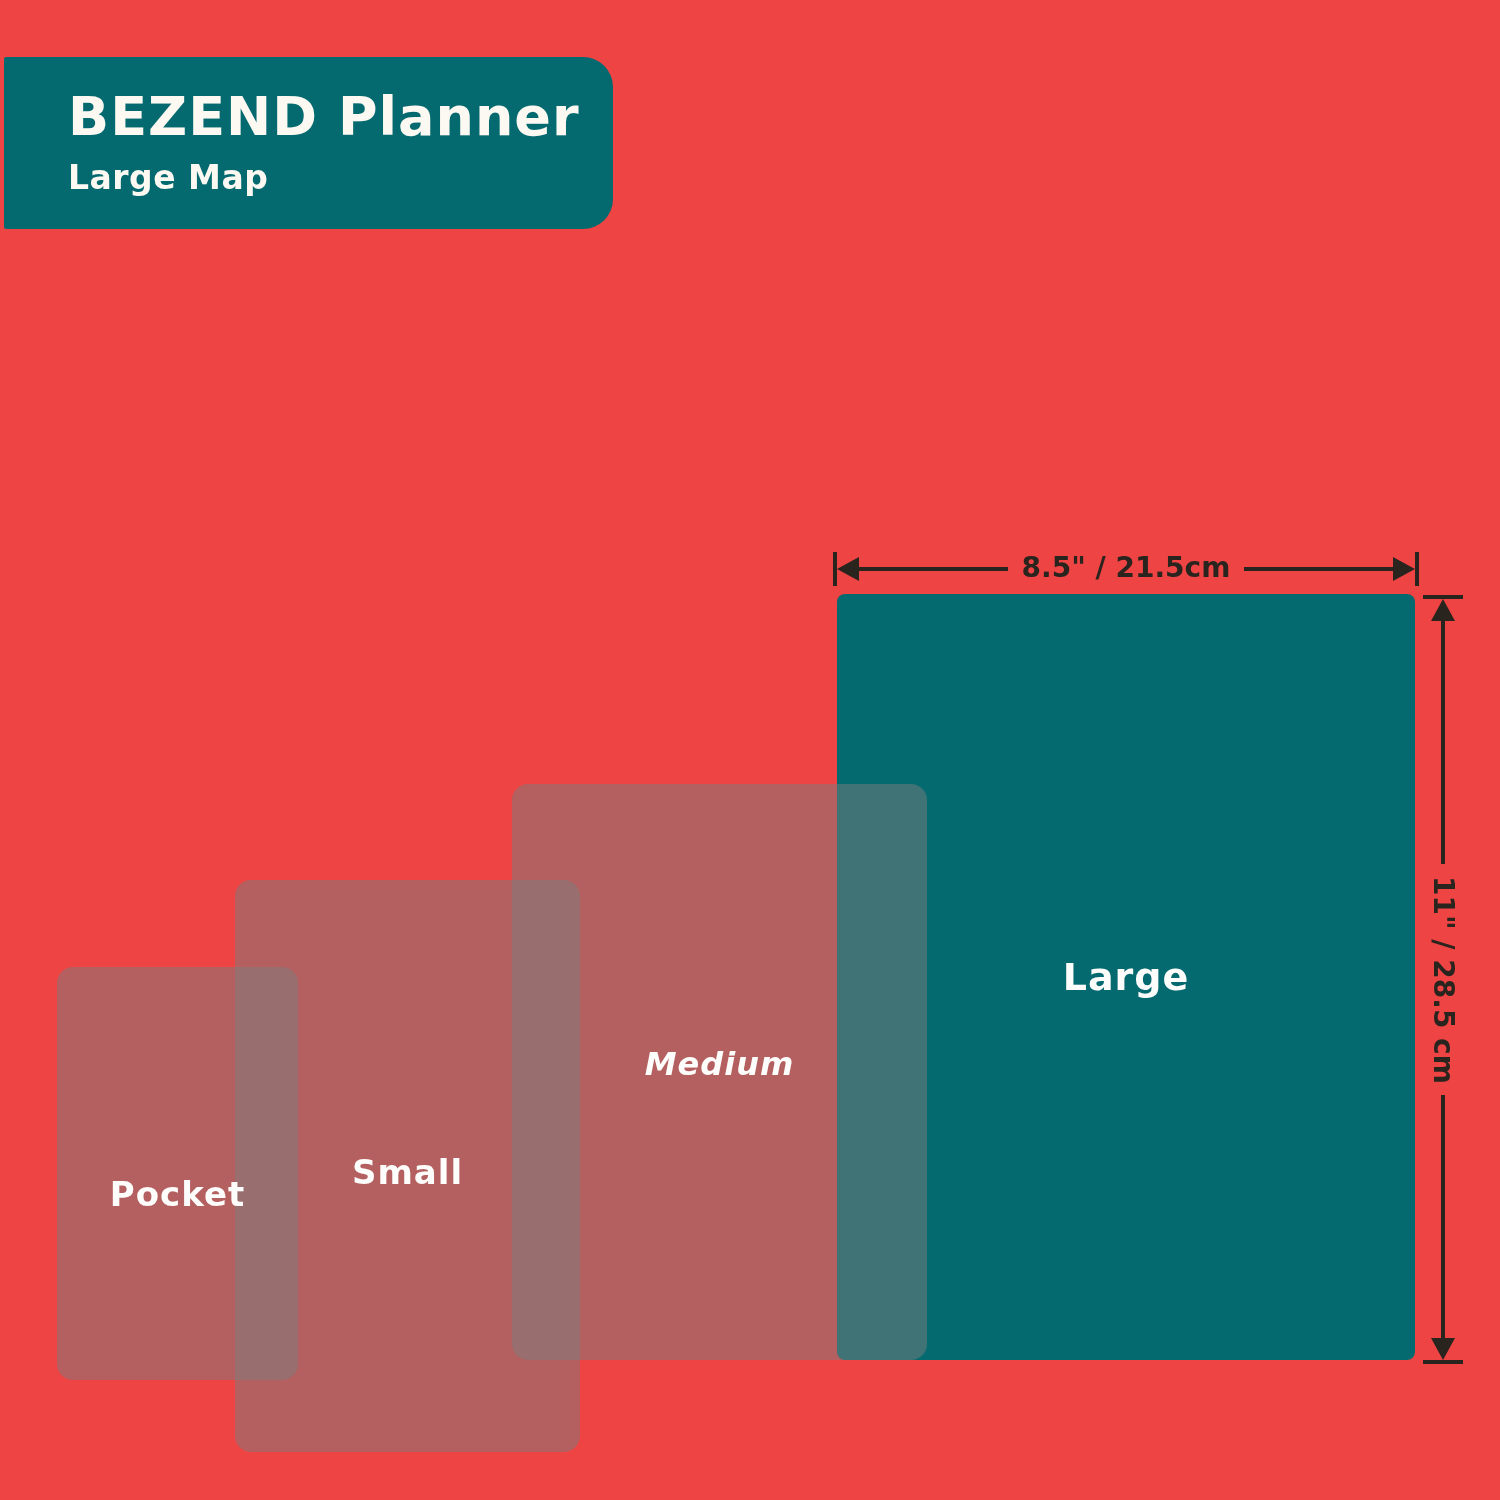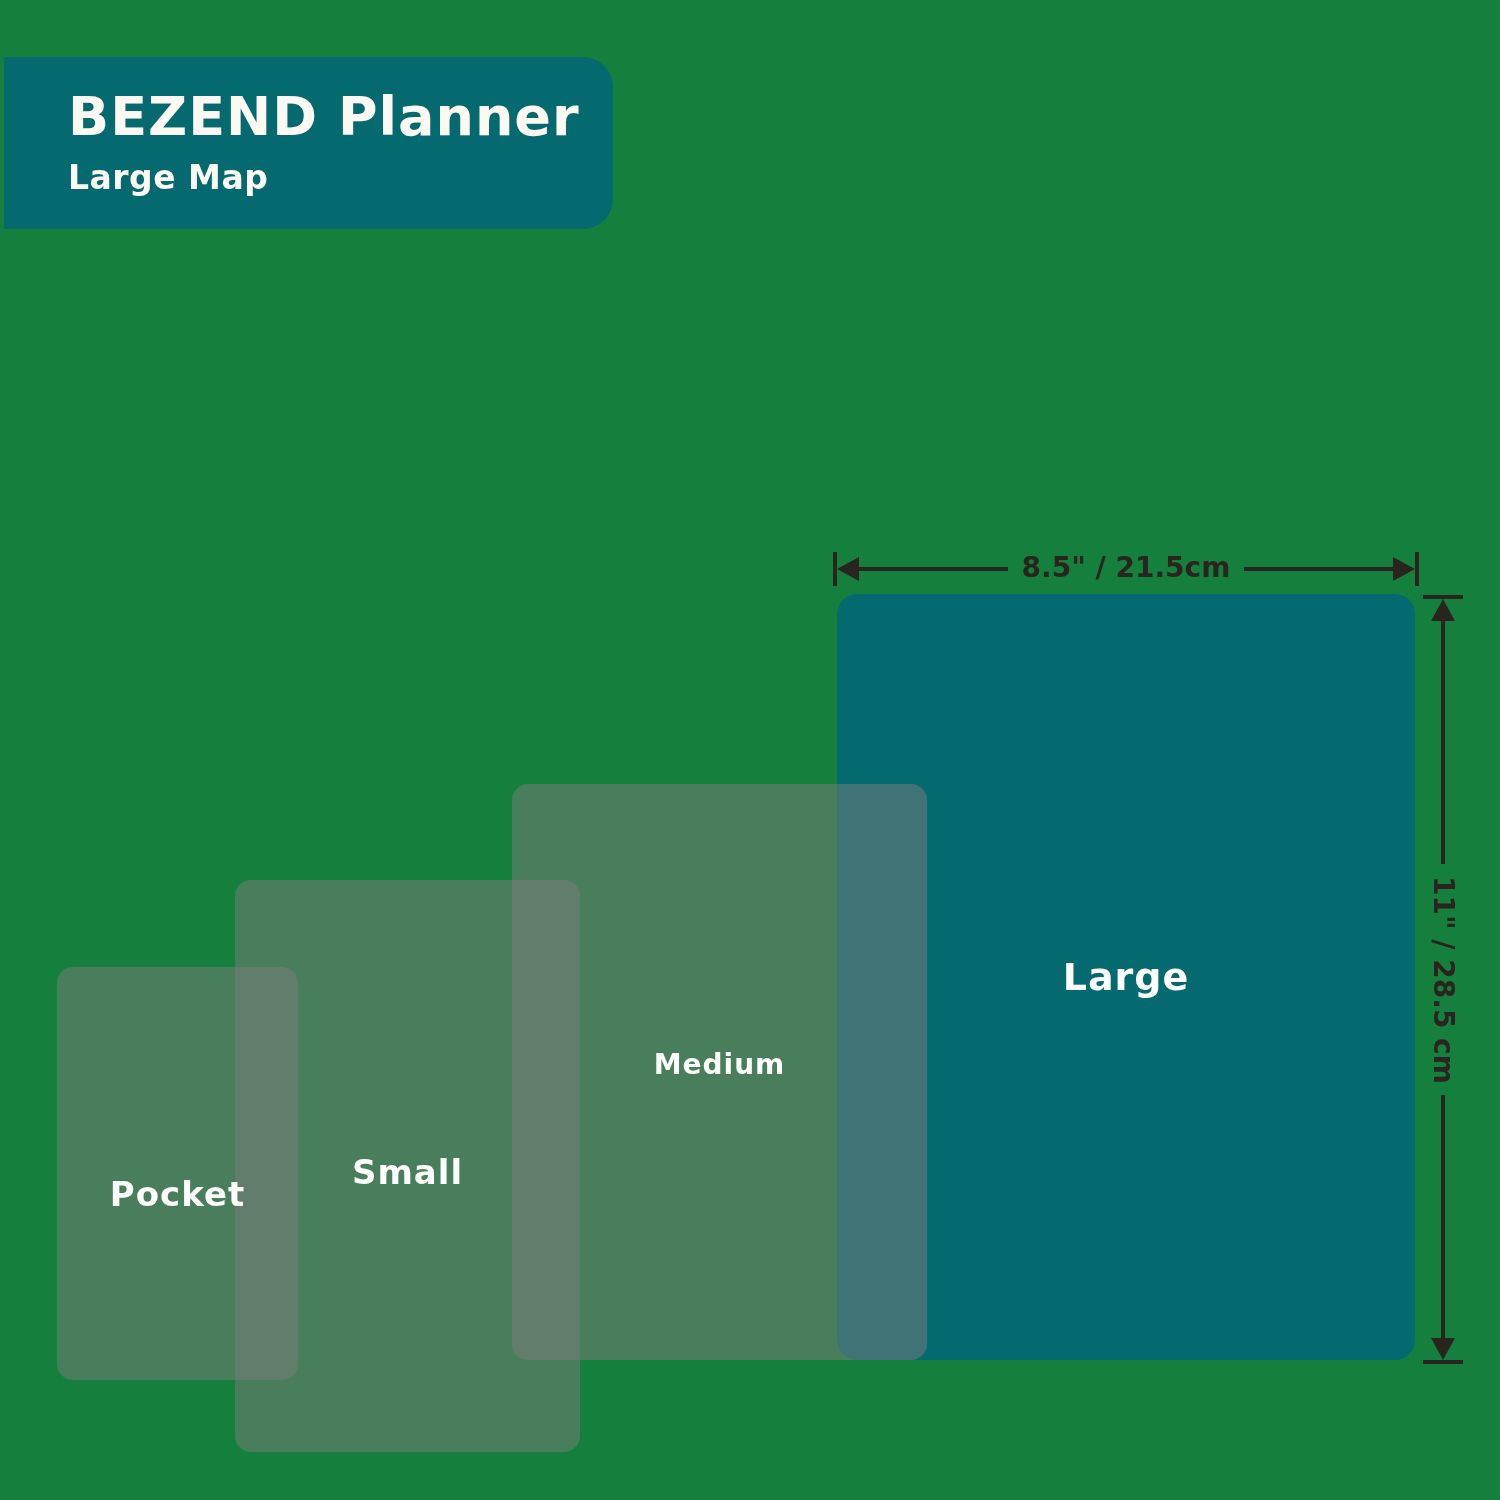--- a/index.html
+++ b/index.html
@@ -5,21 +5,21 @@
   html, body {
     margin: 0;
     padding: 0;
     background: #f5f1e7;
     font-family: "DejaVu Sans", "Liberation Sans", sans-serif;
   }
   #canvas {
     position: relative;
     width: 1500px;
     height: 1500px;
-    background: #15803d;
+    background: #ef4444;
     overflow: hidden;
   }
 
   
   .badge {
     position: absolute;
     left: 4px;
     top: 57px;
     width: 609px;
     height: 172px;
@@ -55,30 +55,30 @@
   }
   .size-rect .size-label {
     color: #fdfdfb;
     font-weight: bold;
     letter-spacing: 1px;
     white-space: nowrap;
   }
   .rect-large {
     left: 837px; top: 594px; width: 578px; height: 766px;
     background: #056a70;
-    border-radius: 20px;
+    border-radius: 8px;
     z-index: 1;
   }
   .rect-large .size-label { font-size: 38px; }
   .rect-medium {
     left: 512px; top: 784px; width: 415px; height: 576px;
     background: rgba(124,124,124,0.5);
     z-index: 2;
   }
-  .rect-medium .size-label { font-size: 28px; transform: translateY(-8px); }
+  .rect-medium .size-label { font-size: 32px; transform: translateY(-8px); font-style: italic; }
   .rect-small {
     left: 235px; top: 880px; width: 345px; height: 572px;
     background: rgba(124,124,124,0.5);
     z-index: 3;
   }
   .rect-small .size-label { font-size: 34px; transform: translateY(6px); }
   .rect-pocket {
     left: 57px; top: 947px; width: 241px; height: 413px;
     background: rgba(124,124,124,0.5);
     z-index: 4;

